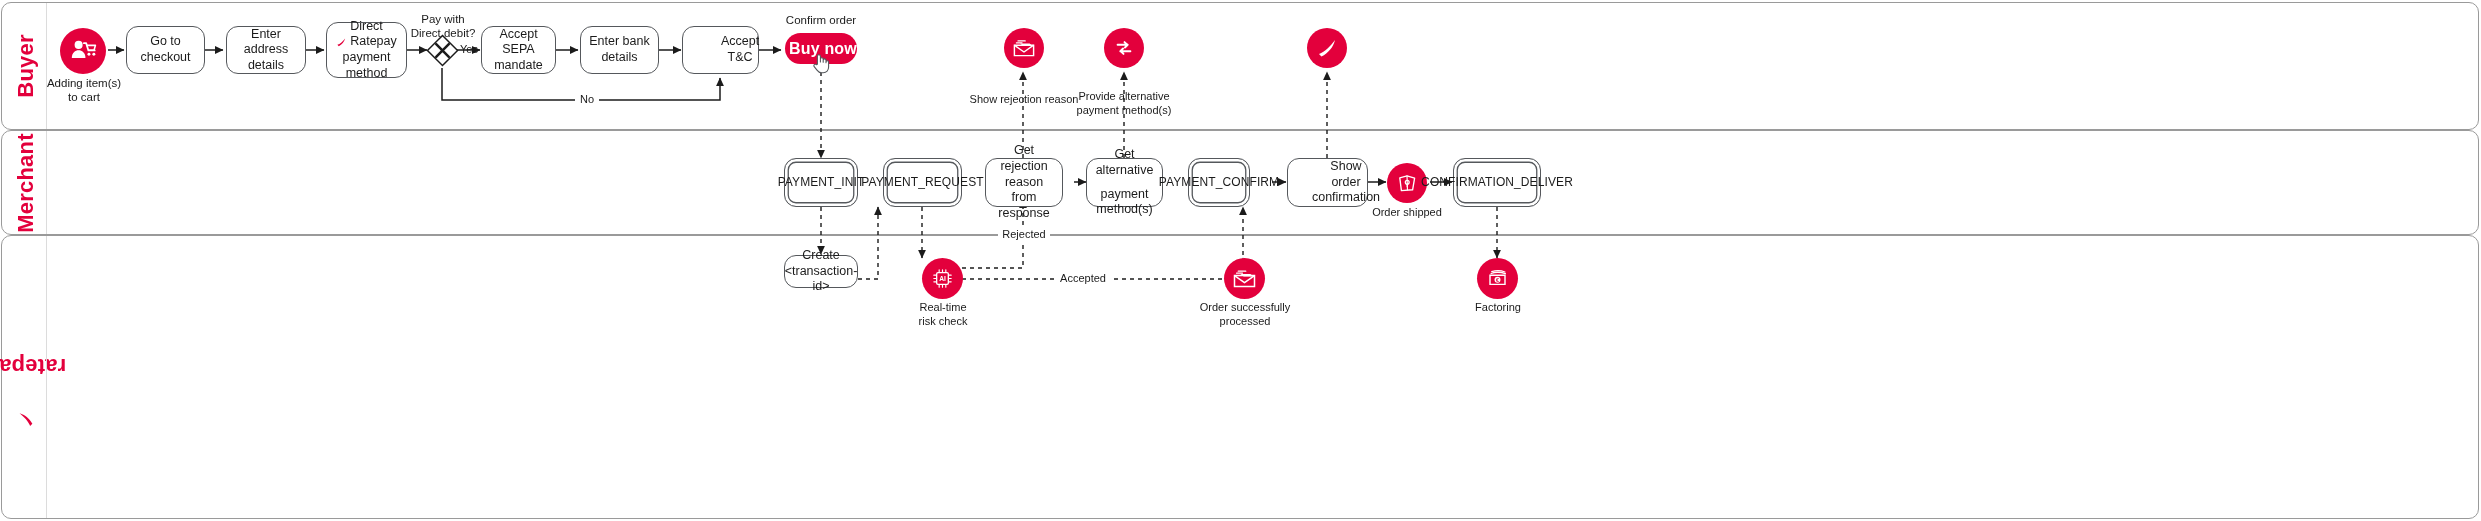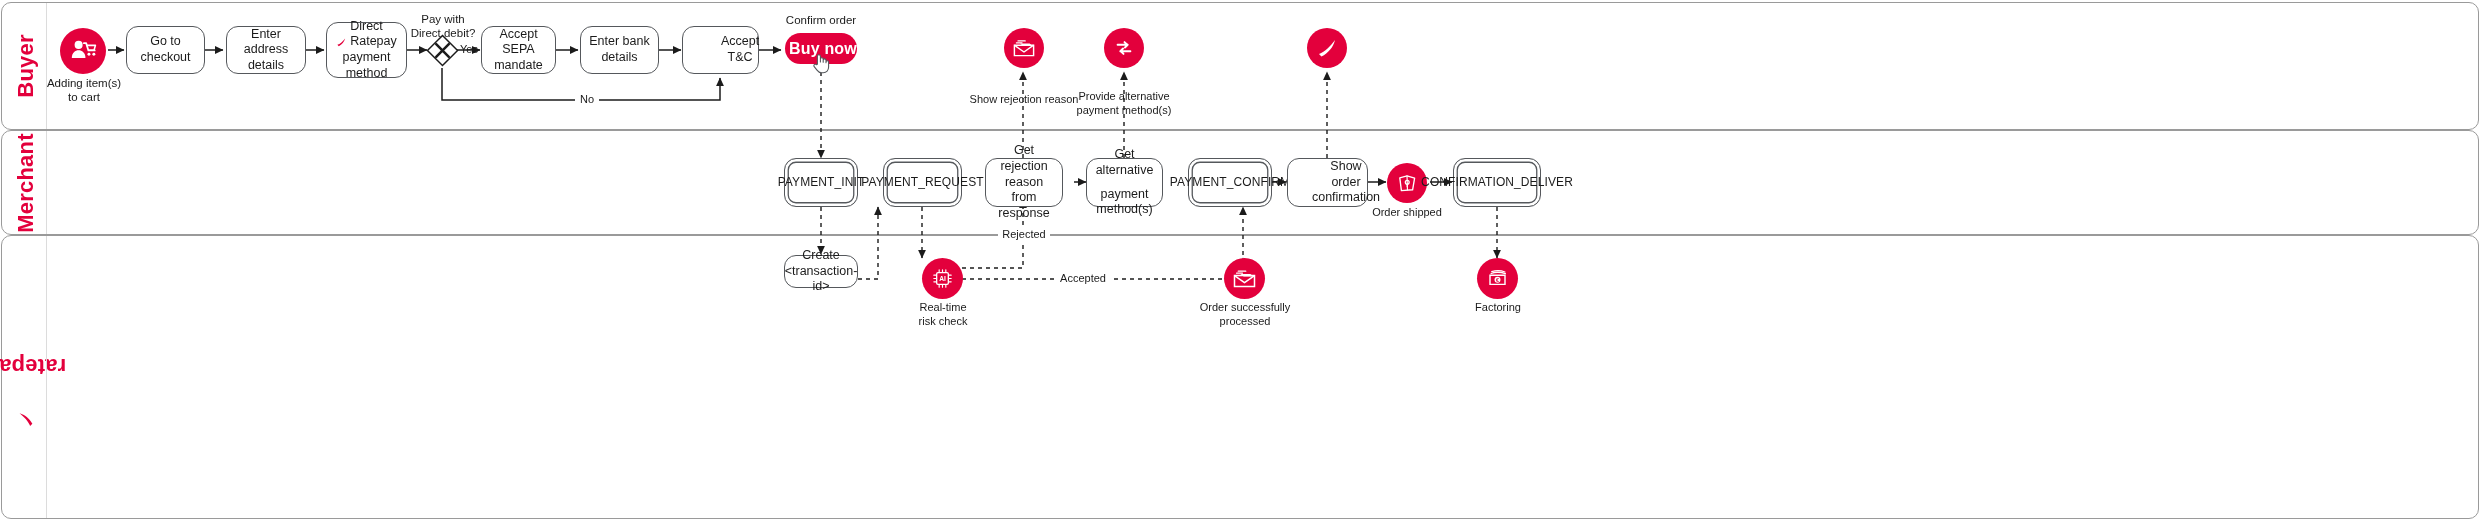--- a/index.html
+++ b/index.html
@@ -250,21 +250,21 @@
   <div class="task" style="left:985px;top:158px;width:78px;height:49px;flex-direction:column;">
     <span>Get rejection reason</span>
     <span>from response</span>
   </div>
 
   <div class="task" style="left:1086px;top:158px;width:77px;height:49px;flex-direction:column;gap:8px;">
     <span>Get alternative</span>
     <span>payment method(s)</span>
   </div>
 
-  <div class="task call mono" style="left:1188px;top:158px;width:84px;height:49px;">
+  <div class="task call mono" style="left:1188px;top:158px;width:62px;height:49px;">
     <span>PAYMENT_CONFIRM</span>
   </div>
 
   <div class="task" style="left:1287px;top:158px;width:81px;height:49px;flex-direction:column;padding-left:42px;">
     <span>Show order</span>
     <span>confirmation</span>
   </div>
 
   <div class="revent" style="left:1387px;top:163px;width:40px;height:40px;">
     <svg width="24" height="24" viewBox="0 0 30 30">

